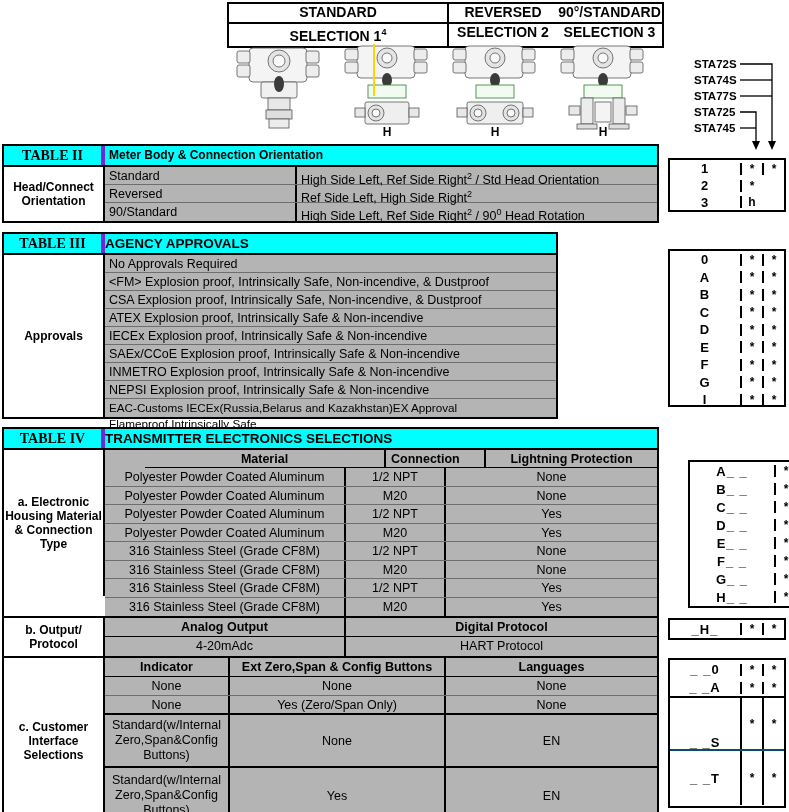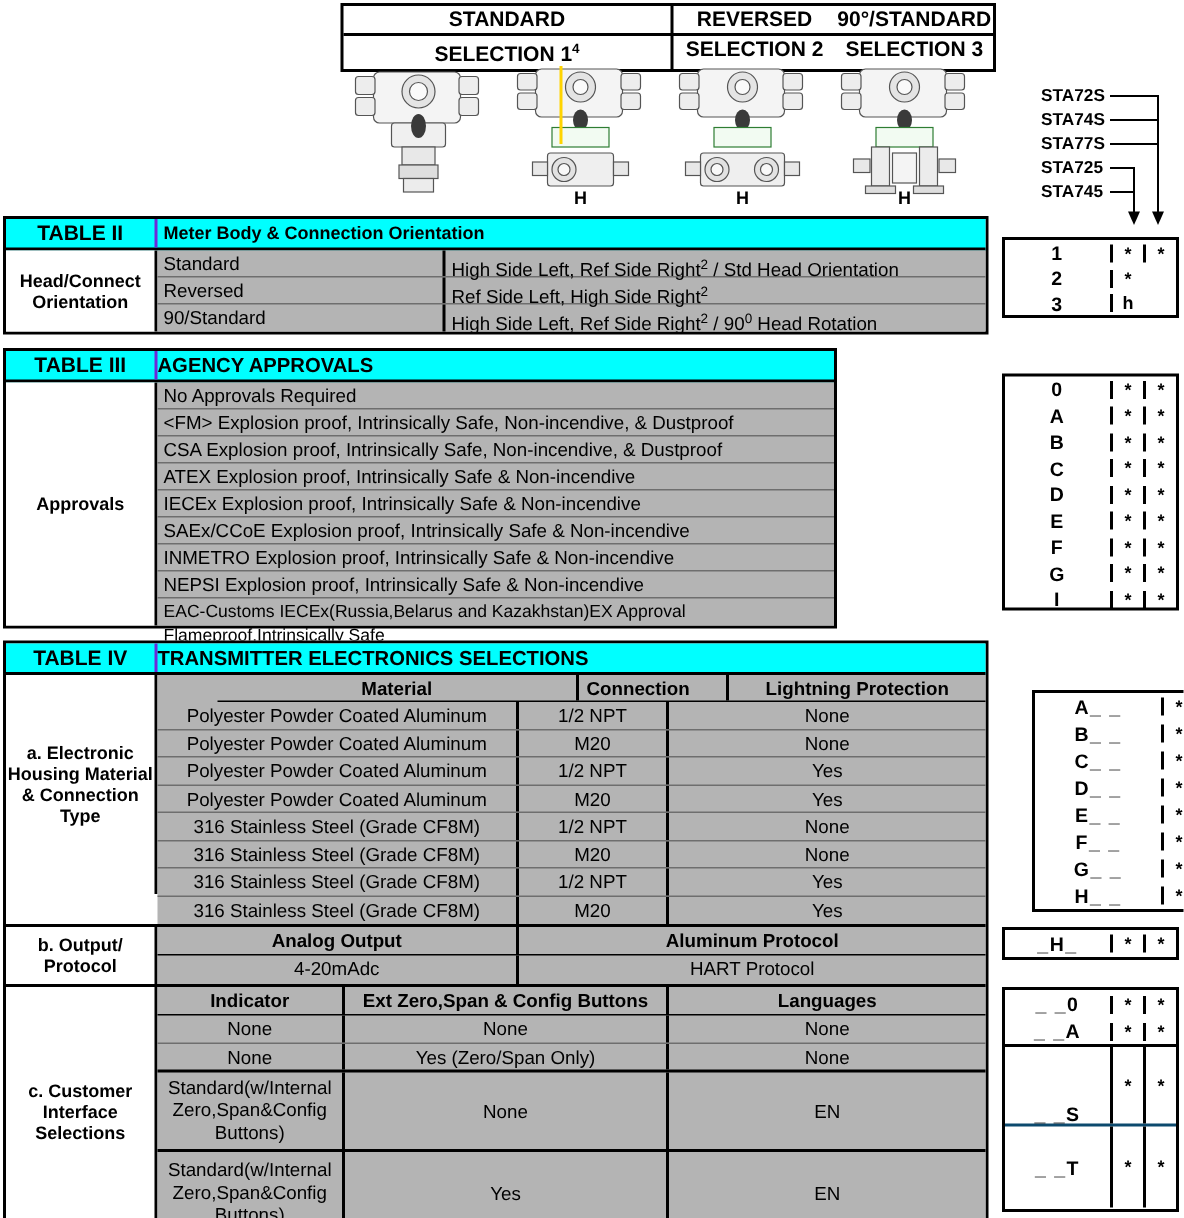--- a/index.html
+++ b/index.html
@@ -32,21 +32,21 @@
   #sta-block{left:694px;top:58px;width:95px;height:92px;}
   .sta-lbl{
     position:absolute;font-size:11.5px;font-weight:bold;
     font-family:"Liberation Sans",sans-serif;white-space:nowrap;left:0;
   }
   
   .tbl{border:2px solid #000;box-sizing:border-box;background:#fff;}
   .thead{display:flex;background:#00ffff;border-bottom:2px solid #000;}
   .thead .tname{
     width:101px;flex:0 0 101px;text-align:center;font-weight:bold;font-size:14px;
-    border-right:2px solid #6d28d9;box-sizing:border-box;line-height:17px;padding:1px 0;
+    border-right:4px solid #6d28d9;box-sizing:border-box;line-height:17px;padding:1px 0;font-family:Liberation Serif, serif;
   }
   .thead .ttitle{
     flex:1;text-align:left;font-weight:bold;font-size:13.5px;
     box-sizing:border-box;line-height:17px;padding:1px 0;
   }
   .thead .ttitle.left{text-align:left;padding-left:4px;font-size:12px;}
   .body-row{display:flex;}
   .rowlabel{
     width:101px;flex:0 0 101px;background:#fff;border-right:2px solid #000;
     display:flex;align-items:center;justify-content:center;text-align:center;
@@ -385,21 +385,21 @@
           <div class="dcell ctr vsep" style="flex:1">Yes</div>
         </div>
     </div>
   </div>
 
   <div class="body-row" style="border-bottom:2px solid #000;">
     <div class="rowlabel" style="height:38px">b. Output/ Protocol</div>
     <div class="datacol">
       <div class="drow" style="height:19px;border-bottom:1px solid #000;">
         <div class="dcell hdr" style="width:239px">Analog Output</div>
-        <div class="dcell hdr vsep" style="flex:1">Aluminum Protocol</div>
+        <div class="dcell hdr vsep" style="flex:1">Digital Protocol</div>
       </div>
       <div class="drow" style="height:19px">
         <div class="dcell ctr" style="width:239px">4-20mAdc</div>
         <div class="dcell ctr vsep" style="flex:1">HART Protocol</div>
       </div>
     </div>
   </div>
 
   <div class="body-row">
     <div class="rowlabel" style="height:165px">c. Customer Interface Selections</div>

